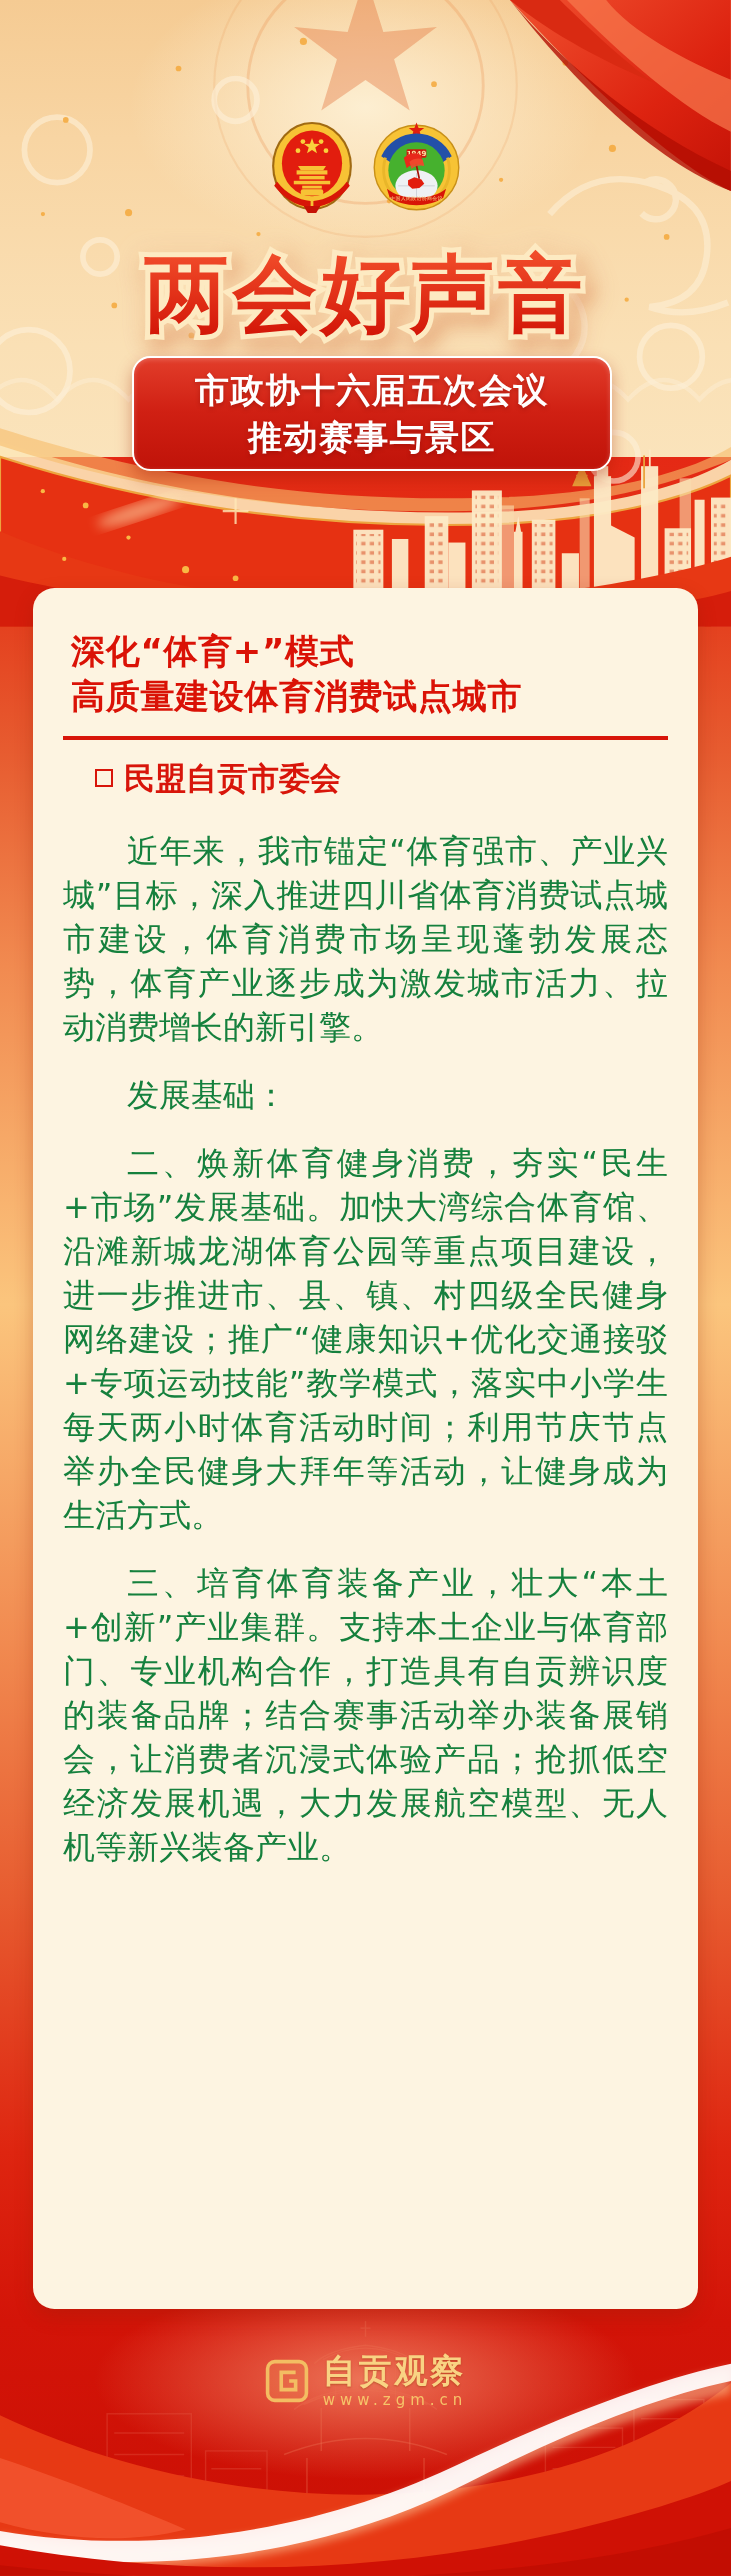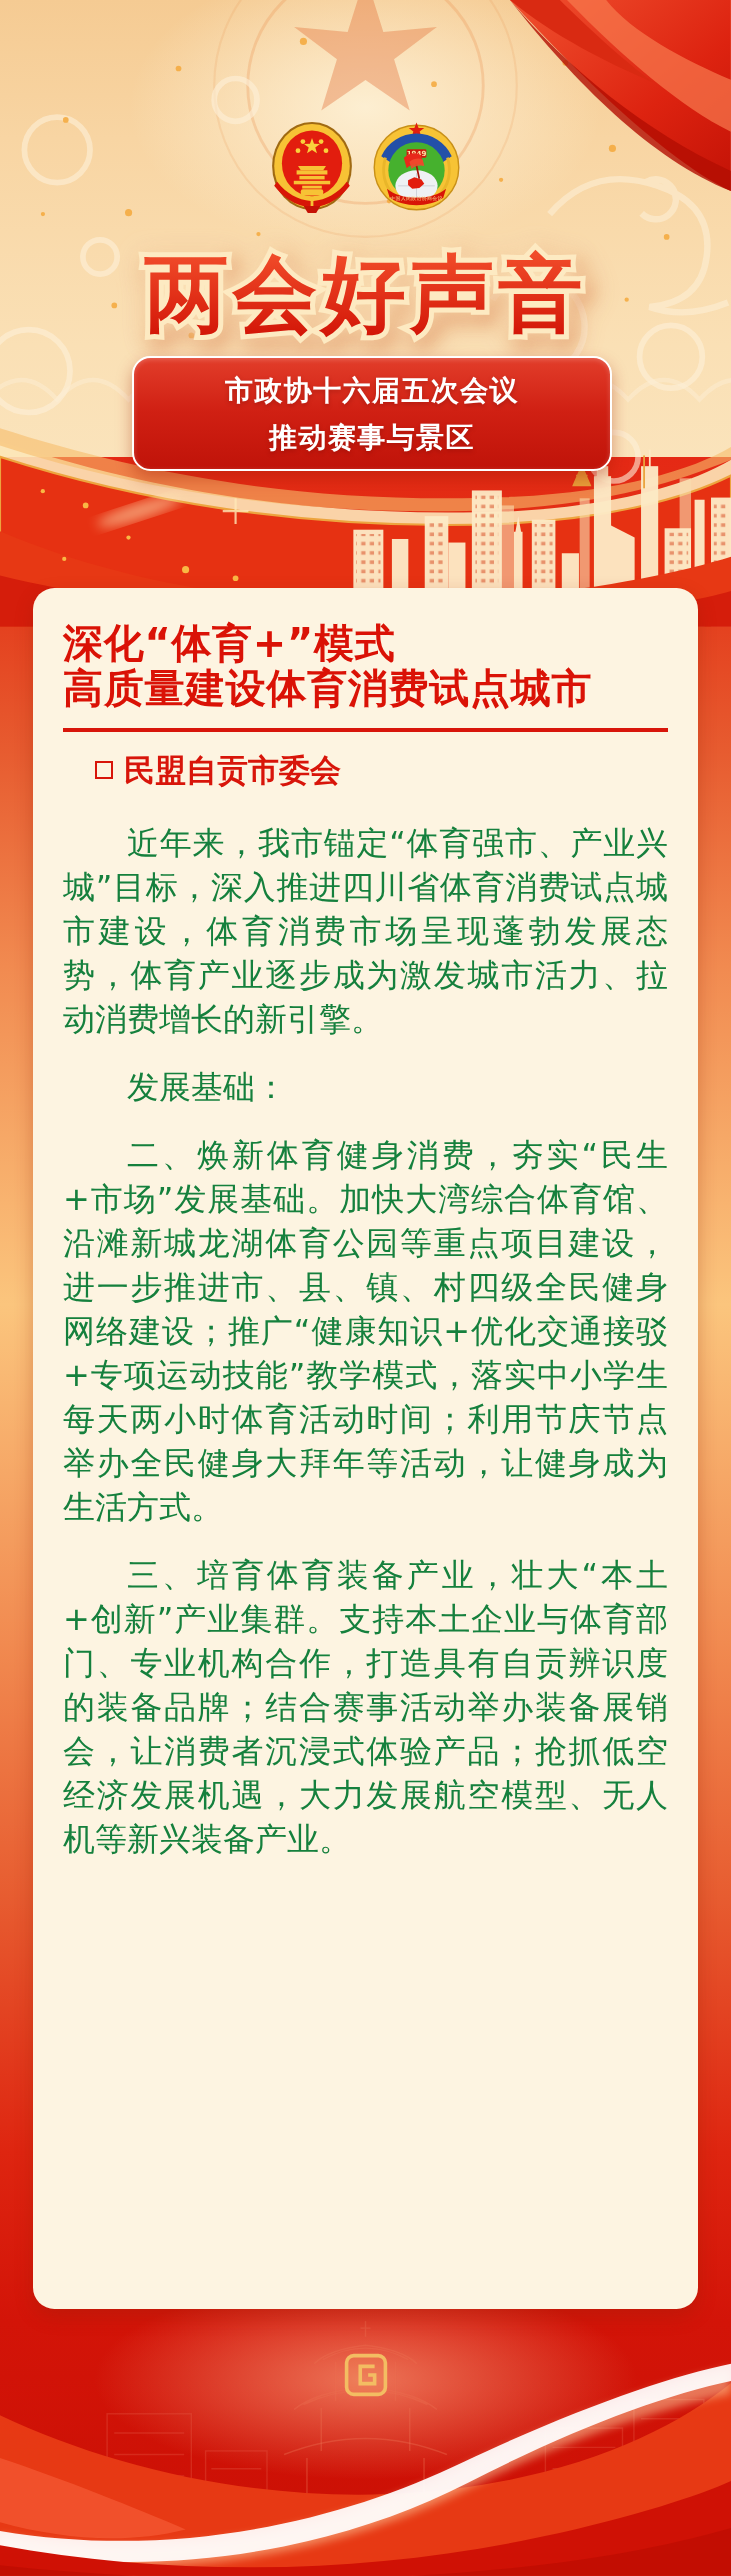--- a/index.html
+++ b/index.html
@@ -17,33 +17,33 @@
     justify-content:center;gap:18.6px;z-index:3;}
   
   .main-title{position:absolute;top:223px;left:0;z-index:3;
     filter:drop-shadow(0 0 11.4px rgba(255,238,196,.85)) drop-shadow(5px 7.9px 8.6px rgba(192,62,8,.45));}
   
   .banner{position:absolute;left:132px;top:356px;width:480px;height:115px;box-sizing:border-box;
     background:linear-gradient(180deg,#e23d2a 0%,#d02013 48%,#c01309 100%);
     border:2.9px solid #ffffff;border-radius:18.6px;z-index:4;
     box-shadow:0 7.1px 15.7px rgba(160,25,5,.38), inset 0 1.4px 5.7px rgba(255,255,255,.22);
     display:flex;flex-direction:column;align-items:center;justify-content:center;}
-  .banner-line{color:#ffffff;font-size:28px;font-weight:bold;line-height:47px;
+  .banner-line{color:#ffffff;font-size:34px;font-weight:bold;line-height:47px;
     letter-spacing:1.4px;text-shadow:0 2.1px 4.3px rgba(110,10,0,.35);white-space:nowrap;font-family:Liberation Serif, serif;}
   
   .bg-lower{position:absolute;top:457px;left:0;width:731px;height:2119px;
     background:linear-gradient(180deg,
       #e52915 0%,#e23014 4%,#e75c30 14%,#f18a50 24%,#fbc57d 40%,
       #f18a50 56%,#e75c30 68%,#de2510 80%,#d31408 88%,#ca0f04 100%);}
   .wave{position:absolute;top:391px;left:0;z-index:2;}
   
   .card{position:absolute;left:33px;top:588px;width:665px;height:1721px;box-sizing:border-box;
     background:#fdf4e1;border-radius:21.4px;z-index:3;padding:33px 30px 0;
     box-shadow:0 7.1px 18.6px rgba(150,30,5,.30);}
-  .card-title{margin:0;color:#da1206;font-size:40px;font-weight:bold;line-height:45px;
+  .card-title{margin:8px;color:#da1206;font-size:34px;font-weight:bold;line-height:45px;
     letter-spacing:0.7px;}
   .card-title .t-line{display:block;}
   .rule{height:3.6px;background:#d8150a;margin-top:17px;}
   .author{margin-top:18.6px;color:#d8150a;font-size:31px;font-weight:bold;
     display:flex;align-items:center;line-height:40px;padding-left:32px;}
   .author .sq{width:13.6px;height:13.6px;border:2.1px solid #d8150a;margin-right:11.4px;flex:0 0 auto;}
   .body{margin-top:31px;}
   .body p{margin:0 0 24px;font-size:32px;line-height:44px;color:#15803d;
     text-align:justify;text-justify:inter-ideograph;text-indent:2em;}
   
@@ -290,17 +290,21 @@
     <path d="M0,332 C250,378 520,372 760,320 C890,292 980,262 1024,242 L1024,375 L0,375 Z" fill="#cf1105"></path>
     <path d="M0,360 C300,392 620,385 860,345 C930,333 990,318 1024,308 L1024,375 L0,375 Z" fill="#c00d02" opacity="0.9"></path>
   </svg>
 
   <footer class="footer">
     <div class="logo-row">
       <svg class="logo-mark" width="46" height="46" viewBox="0 0 64 64">
         <rect x="5" y="5" width="54" height="54" rx="10" fill="rgba(255,200,110,0.14)" stroke="#f3bd62" stroke-width="5"></rect>
         <path d="M44,20 H24 V44 H44 V32 H35" fill="none" stroke="#f3bd62" stroke-width="5"></path>
       </svg>
+      <div class="logo-texts">
+        <div class="logo-name">自贡观察</div>
+        <div class="logo-url">www.zgm.cn</div>
+      </div>
     </div>
   </footer>
 
 </div>
 
 
 </body></html>

